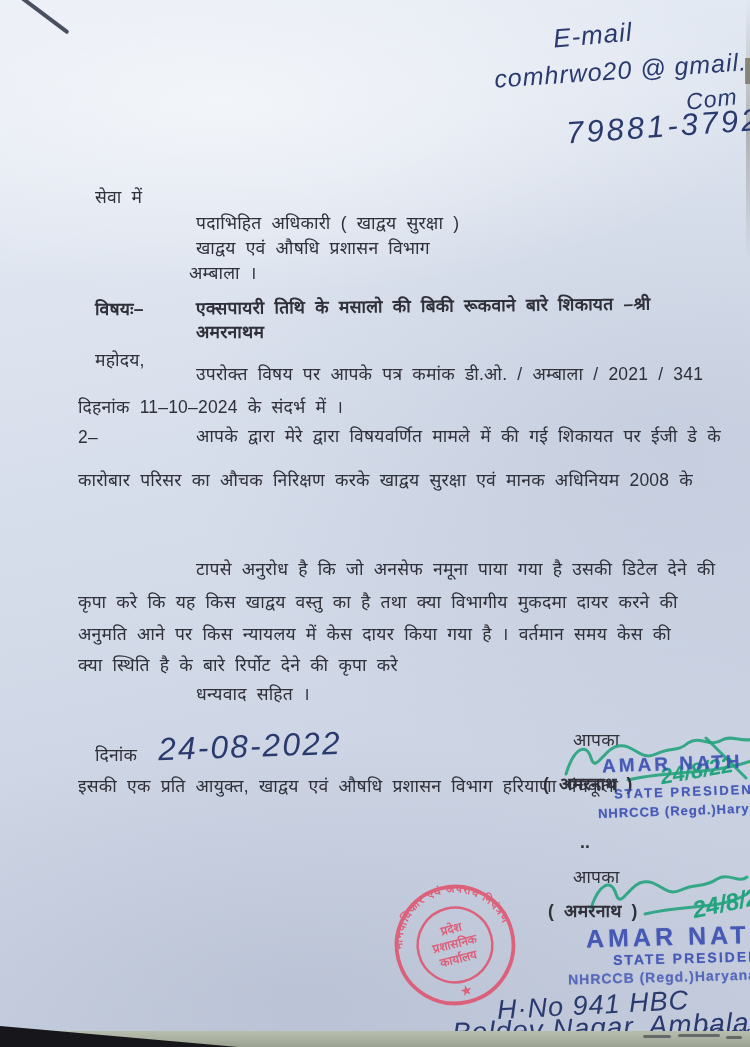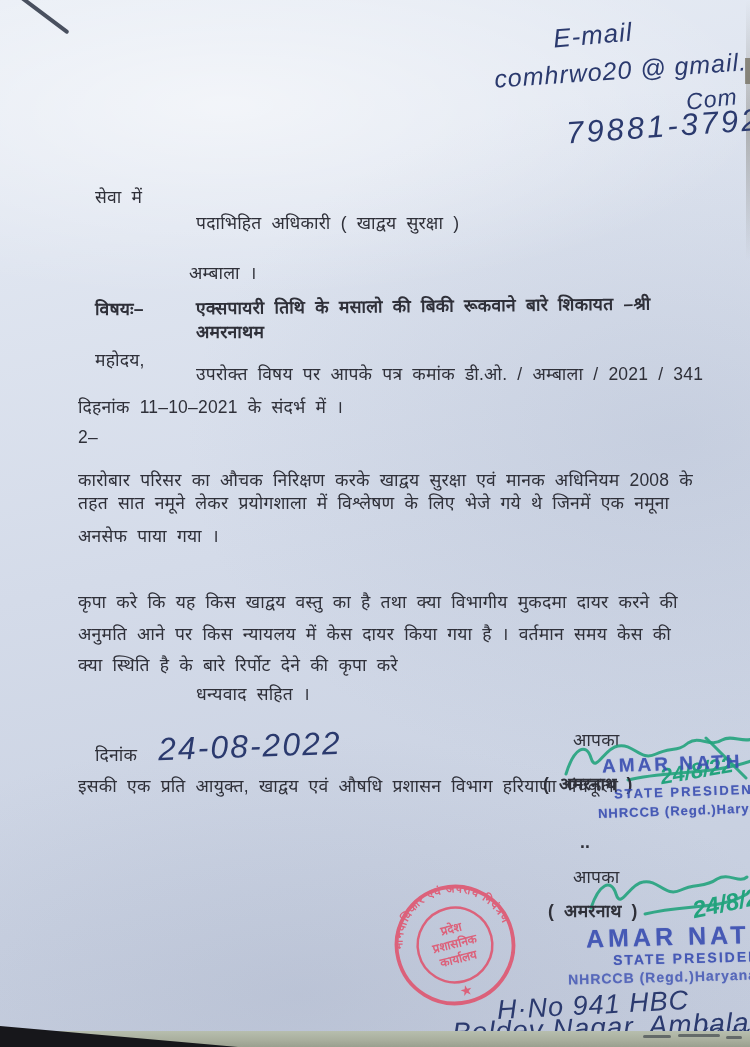--- a/index.html
+++ b/index.html
@@ -40,35 +40,36 @@
   <div class="edge-nick"></div>
   <div class="edge-shade"></div>
 
   <div class="abs hw" style="left:553px;top:20px;font-size:26px;transform:rotate(-5deg);">E-mail</div>
   <div class="abs hw" style="left:494px;top:56px;font-size:25px;transform:rotate(-4deg);">comhrwo20 @ gmail.</div>
   <div class="abs hw" style="left:686px;top:86px;font-size:23px;transform:rotate(-6deg);">Com</div>
   <div class="abs hw" style="left:566px;top:108px;font-size:31px;transform:rotate(-4deg);letter-spacing:3px;">79881-37928</div>
 
   <div class="abs body-line" style="left:95px;top:184px;">सेवा में</div>
   <div class="abs body-line" style="left:196px;top:210px;">पदाभिहित अधिकारी ( खाद्वय सुरक्षा )</div>
+  <div class="abs body-line" style="left:196px;top:235px;">खाद्वय एवं औषधि प्रशासन विभाग</div>
   <div class="abs body-line" style="left:189px;top:260px;">अम्बाला ।</div>
 
   <div class="abs body-line bold" style="left:95px;top:296px;">विषयः–</div>
   <div class="abs body-line bold" style="left:196px;top:293px;transform:rotate(-.6deg);">एक्सपायरी तिथि के मसालो की बिकी रूकवाने बारे शिकायत –श्री</div>
   <div class="abs body-line bold" style="left:196px;top:319px;text-align:right;">अमरनाथम</div>
 
   <div class="abs body-line" style="left:95px;top:347px;">महोदय,</div>
   <div class="abs body-line" style="left:196px;top:361px;">उपरोक्त विषय पर आपके पत्र कमांक डी.ओ. / अम्बाला / 2021 / 341</div>
-  <div class="abs body-line" style="left:78px;top:394px;">दिहनांक 11–10–2021 के संदर्भ में ।</div>
+  <div class="abs body-line" style="left:78px;top:394px;">दिहनांक 11–10–2024 के संदर्भ में ।</div>
 
   <div class="abs body-line" style="left:78px;top:427px;">2–</div>
+  <div class="abs body-line" style="left:196px;top:423px;">आपके द्वारा मेरे द्वारा विषयवर्णित मामले में की गई शिकायत पर ईजी डे के</div>
   <div class="abs body-line" style="left:78px;top:467px;text-align:right;">कारोबार परिसर का औचक निरिक्षण करके खाद्वय सुरक्षा एवं मानक अधिनियम 2008 के</div>
-  <div class="abs body-line" style="left:78px;top:490px;">तहत सात नमूने लेकर प्रयोगशाला में विश्लेषण के लिए भेजे गये थे जिनमें एक नमूना</div>
-  <div class="abs body-line" style="left:78px;top:523px;">अनसेफ पाया गया ।</div>
 
+  <div class="abs body-line" style="left:196px;top:556px;">टापसे अनुरोध है कि जो अनसेफ नमूना पाया गया है उसकी डिटेल देने की</div>
   <div class="abs body-line" style="left:78px;top:589px;">कृपा करे कि यह किस खाद्वय वस्तु का है तथा क्या  विभागीय मुकदमा दायर करने की</div>
   <div class="abs body-line" style="left:78px;top:621px;">अनुमति आने पर किस न्यायलय में केस  दायर किया गया है । वर्तमान समय केस की</div>
   <div class="abs body-line" style="left:78px;top:652px;">क्या स्थिति है के बारे रिर्पोट देने की कृपा करे</div>
 
   <div class="abs body-line" style="left:196px;top:681px;">धन्यवाद सहित ।</div>
 
   <div class="abs body-line" style="left:95px;top:742px;">दिनांक</div>
   <div class="abs hw" style="left:158px;top:728px;font-size:32px;transform:rotate(-2deg);letter-spacing:2px;">24-08-2022</div>
 
   <div class="abs body-line" style="left:573px;top:727px;">आपका</div>

